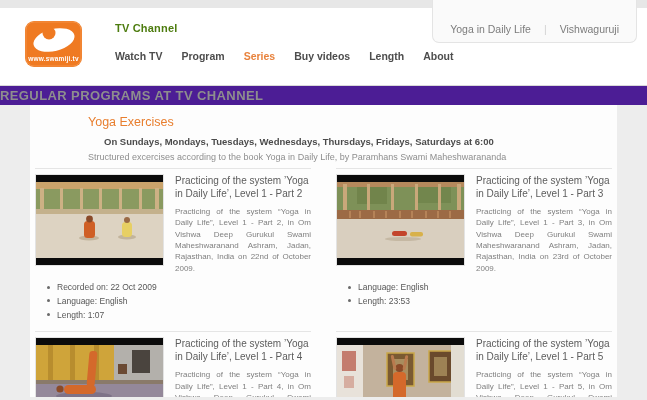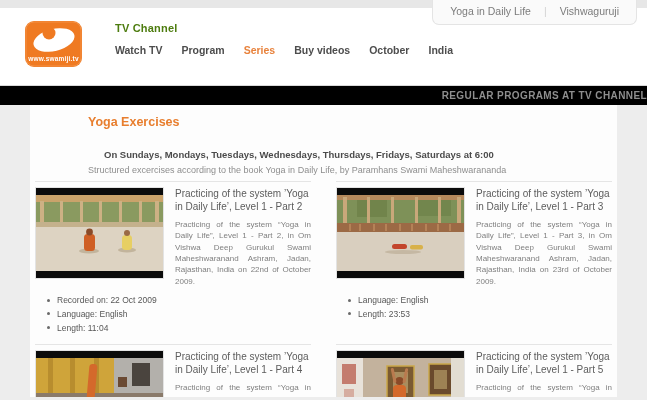--- a/index.html
+++ b/index.html
@@ -5,46 +5,46 @@
   html,body{margin:0;padding:0;}
   body{
     width:647px;height:400px;overflow:hidden;position:relative;
     background:#ededed;font-family:"Liberation Sans",sans-serif;
     -webkit-font-smoothing:antialiased;
   }
   .topstrip{height:8px;background:#e7e7e7;}
   .quicklinks{
     position:absolute;top:0;right:10px;z-index:5;
     background:#fafafa;border:1px solid #e4e4e4;border-top:0;
-    border-radius:0 0 7px 7px;padding:5px 17px 7px;
+    border-radius:0 0 7px 7px;padding:23px 17px 7px;
     display:flex;align-items:center;gap:13px;
     font-size:10.5px;color:#7c7c7c;
   }
   .quicklinks .sep{color:#d2d2d2;}
   .quicklinks span{cursor:pointer;}
   .header{background:#ffffff;padding:13px 0 0 25px;height:64px;display:flex;}
   .logo{width:57px;height:46px;position:relative;flex:none;cursor:pointer;}
   .logo svg{display:block;}
   .logo .caption{
     position:absolute;left:0;right:0;bottom:5px;text-align:center;
     font-size:6.5px;font-weight:bold;color:#ffffff;letter-spacing:.2px;
   }
   .header-main{margin-left:33px;padding-top:1px;}
   .site-title{font-size:11px;font-weight:bold;color:#4d7c0f;letter-spacing:.2px;}
-  .nav{display:flex;gap:19px;margin-top:10px;font-size:10.5px;font-weight:bold;color:#4d4d4d;}
+  .nav{display:flex;gap:19px;margin-top:16px;font-size:10.5px;font-weight:bold;color:#4d4d4d;}
   .nav .nav-item{cursor:pointer;}
   .nav .active{color:#e8823c;text-align:right;}
   .band{
-    background:#000000;border-top:1px solid #d9d9d9;height:19px;line-height:19px;
-    text-align:right;font-size:10px;font-weight:bold;color:#8e8e8e;letter-spacing:.4px;
+    background:#4c1d95;border-top:1px solid #d9d9d9;height:19px;line-height:19px;
+    text-align:left;font-size:13px;font-weight:bold;color:#8e8e8e;letter-spacing:.4px;
   }
   .content{height:295px;overflow:hidden;}
   .card{margin:0 30px;background:#fdfdfd;height:100%;box-sizing:border-box;padding-top:10px;}
   .series-head{padding:0 58px;}
-  .series-title{font-size:12.5px;font-weight:bold;color:#e87e2e;margin:0 0 20px;}
+  .series-title{font-size:12.5px;font-weight:normal;color:#e87e2e;margin:0 0 7px;}
   .schedule{font-size:9.5px;font-weight:bold;color:#4b4b4b;margin:0 16px 5px;}
   .intro{font-size:9px;color:#8e8e8e;margin:0;}
   .grid{display:grid;grid-template-columns:1fr 1fr;column-gap:25px;margin:6px 5px 0;}
   .item{border-top:1px solid #e5e5e5;padding:5px 0 8px;}
   .vrow{display:flex;}
   .thumb{width:127px;height:90px;flex:none;border:1px solid #e3e3e3;background:#000;cursor:pointer;}
   .thumb svg{display:block;}
   .vtext{margin-left:11px;flex:1;min-width:0;}
   .vtitle{font-size:10px;color:#5c5c5c;line-height:1.3;cursor:pointer;}
   .vdesc{font-size:8px;color:#7f7f7f;line-height:1.42;text-align:justify;margin-top:6px;}
@@ -78,22 +78,22 @@
     </svg>
     <div class="caption">www.swamiji.tv</div>
   </div>
   <div class="header-main">
     <div class="site-title">TV Channel</div>
     <div class="nav">
       <span class="nav-item">Watch TV</span>
       <span class="nav-item">Program</span>
       <span class="nav-item active">Series</span>
       <span class="nav-item">Buy videos</span>
-      <span class="nav-item">October</span>
-      <span class="nav-item">India</span>
+      <span class="nav-item">Length</span>
+      <span class="nav-item">About</span>
     </div>
   </div>
 </div>
 
 <div class="band">REGULAR PROGRAMS AT TV CHANNEL</div>
 
 <div class="content">
   <div class="card">
     <div class="series-head">
       <div class="series-title">Yoga Exercises</div>
@@ -131,21 +131,21 @@
             </svg>
           </div>
           <div class="vtext">
             <div class="vtitle">Practicing of the system ’Yoga in Daily Life’, Level 1 - Part 2</div>
             <div class="vdesc">Practicing of the system “Yoga in Daily Life”, Level 1 - Part 2, in Om Vishwa Deep Gurukul Swami Maheshwaranand Ashram, Jadan, Rajasthan, India on 22nd of October 2009.</div>
           </div>
         </div>
         <ul class="meta">
           <li>Recorded on: 22 Oct 2009</li>
           <li>Language: English</li>
-          <li>Length: 11:04</li>
+          <li>Length: 1:07</li>
         </ul>
       </div>
 
       <div class="item">
         <div class="vrow">
           <div class="thumb">
             <svg width="127" height="90" viewBox="0 0 127 90">
               <rect width="127" height="90" fill="#0b0b0b"></rect>
               <rect y="7" width="127" height="76" fill="#d5c9b5"></rect>
               <rect y="9" width="127" height="26" fill="#7e9158"></rect>

